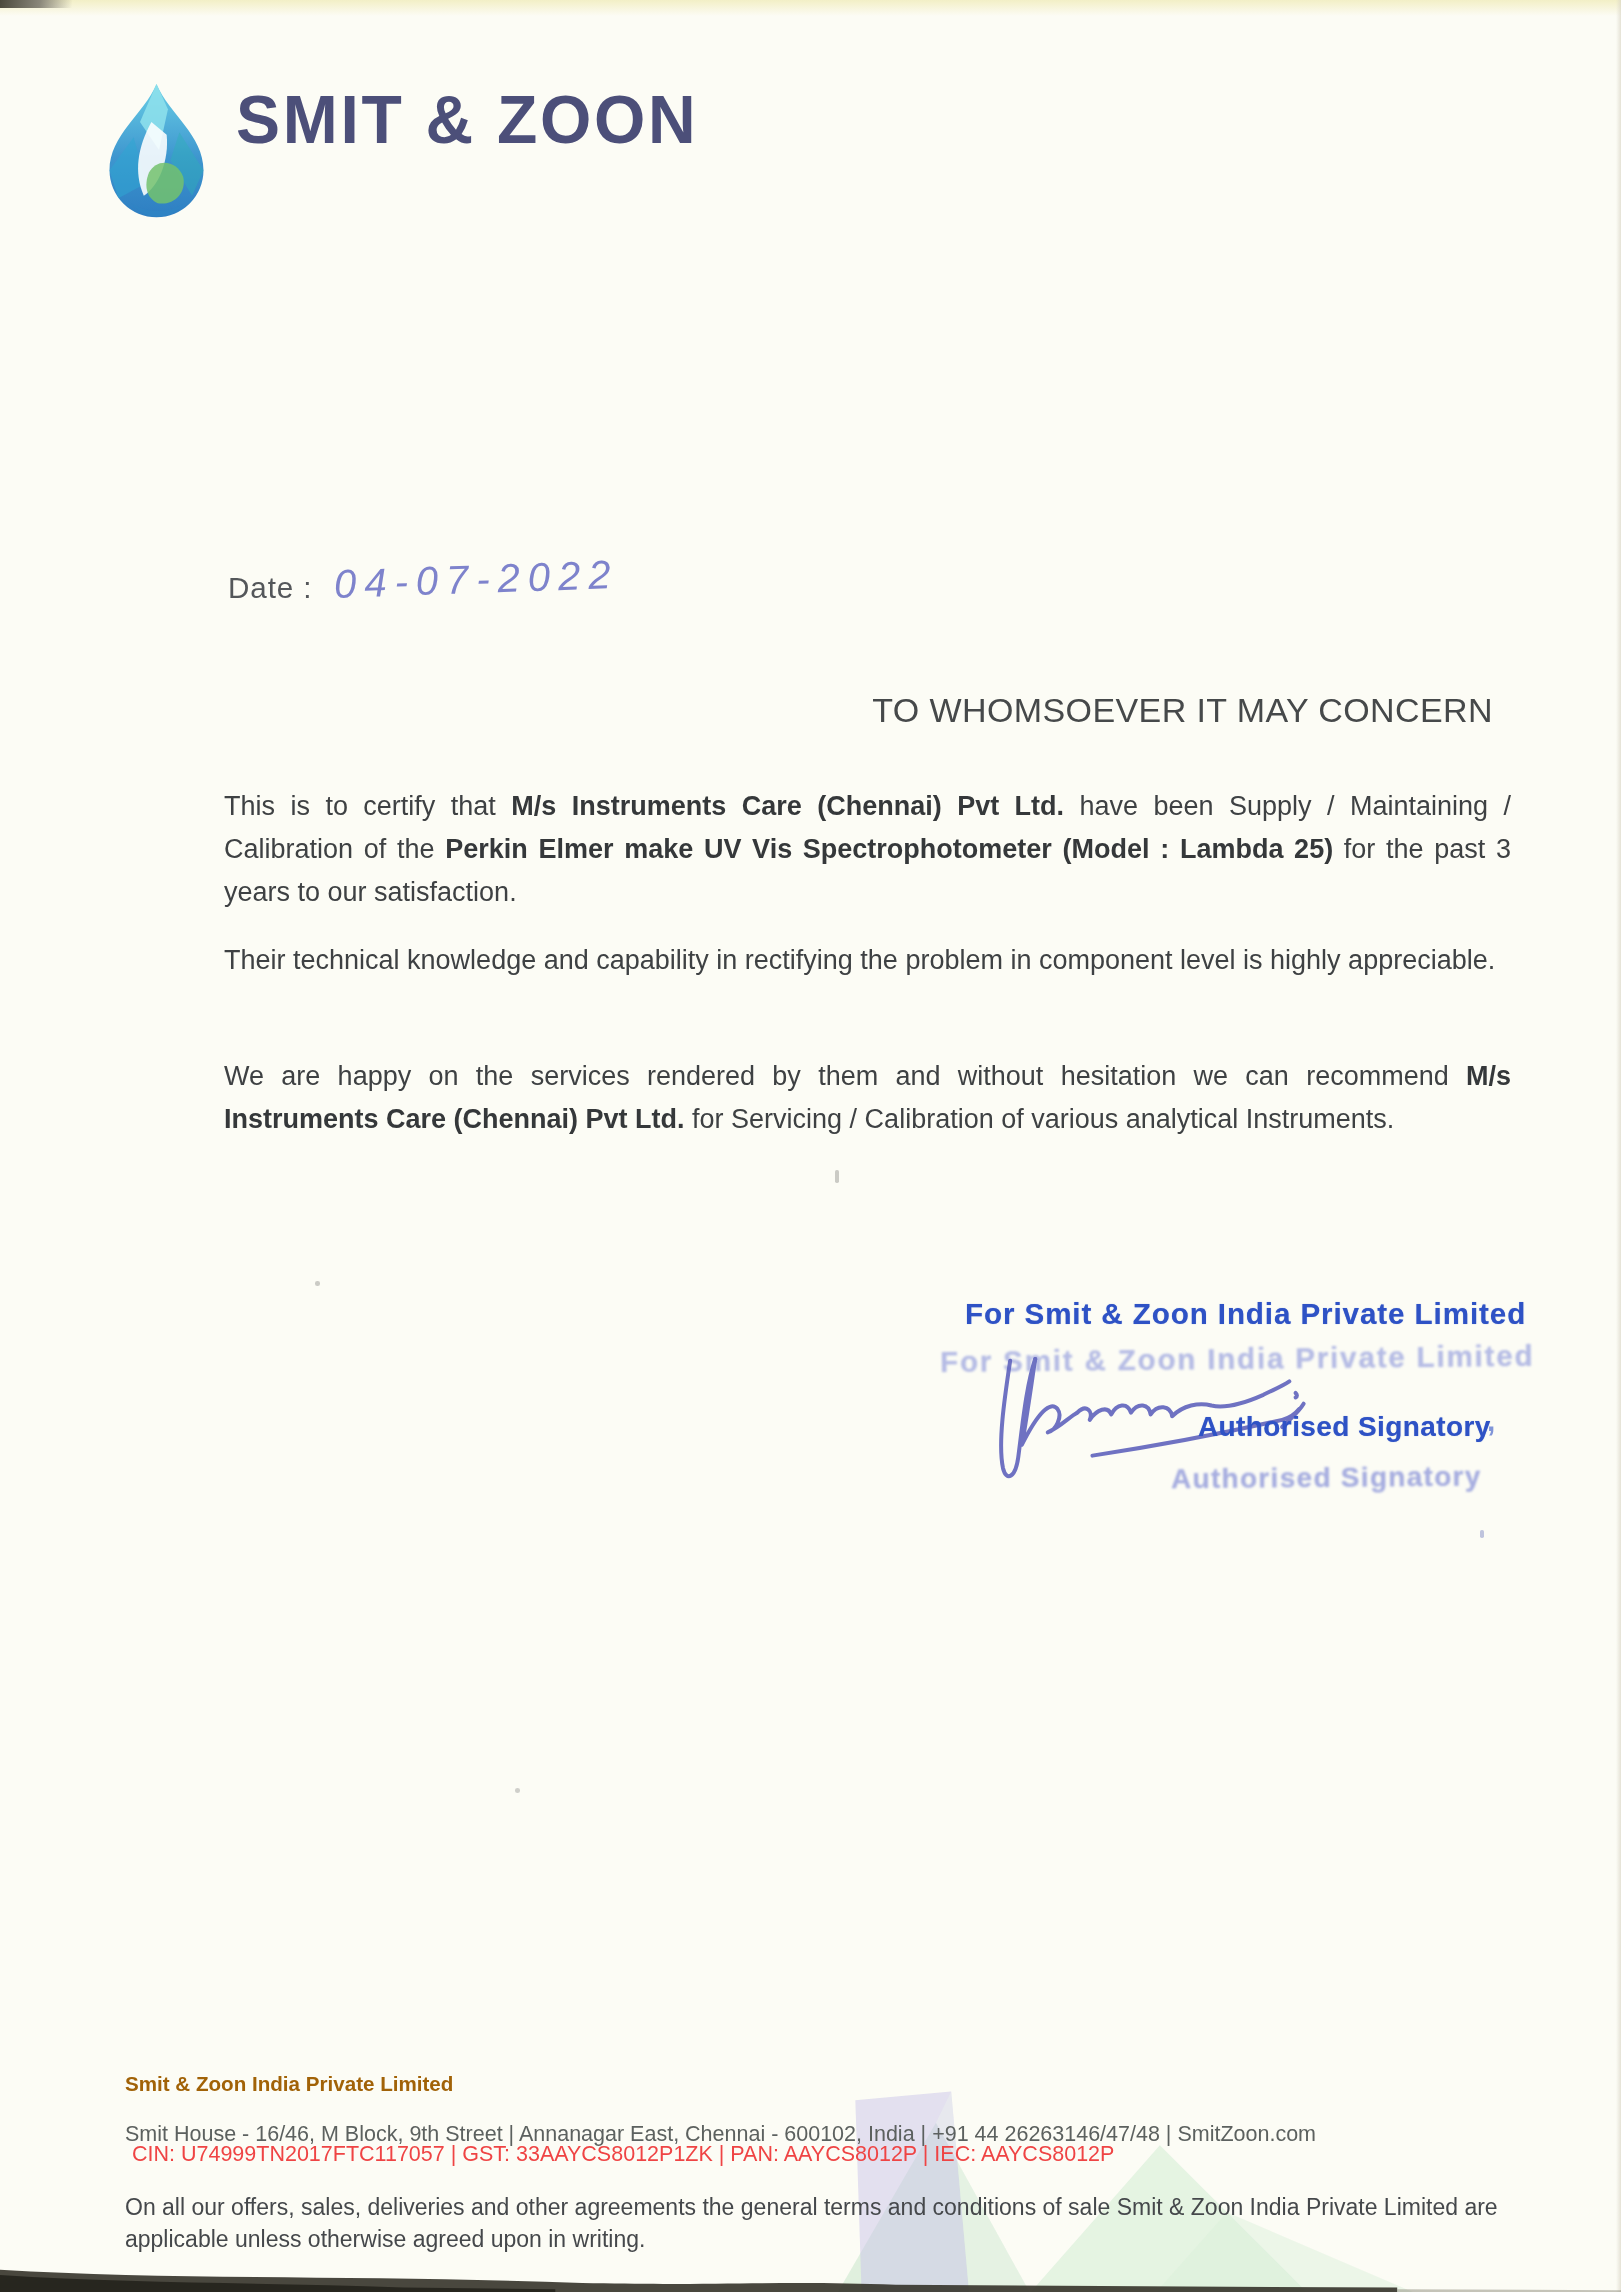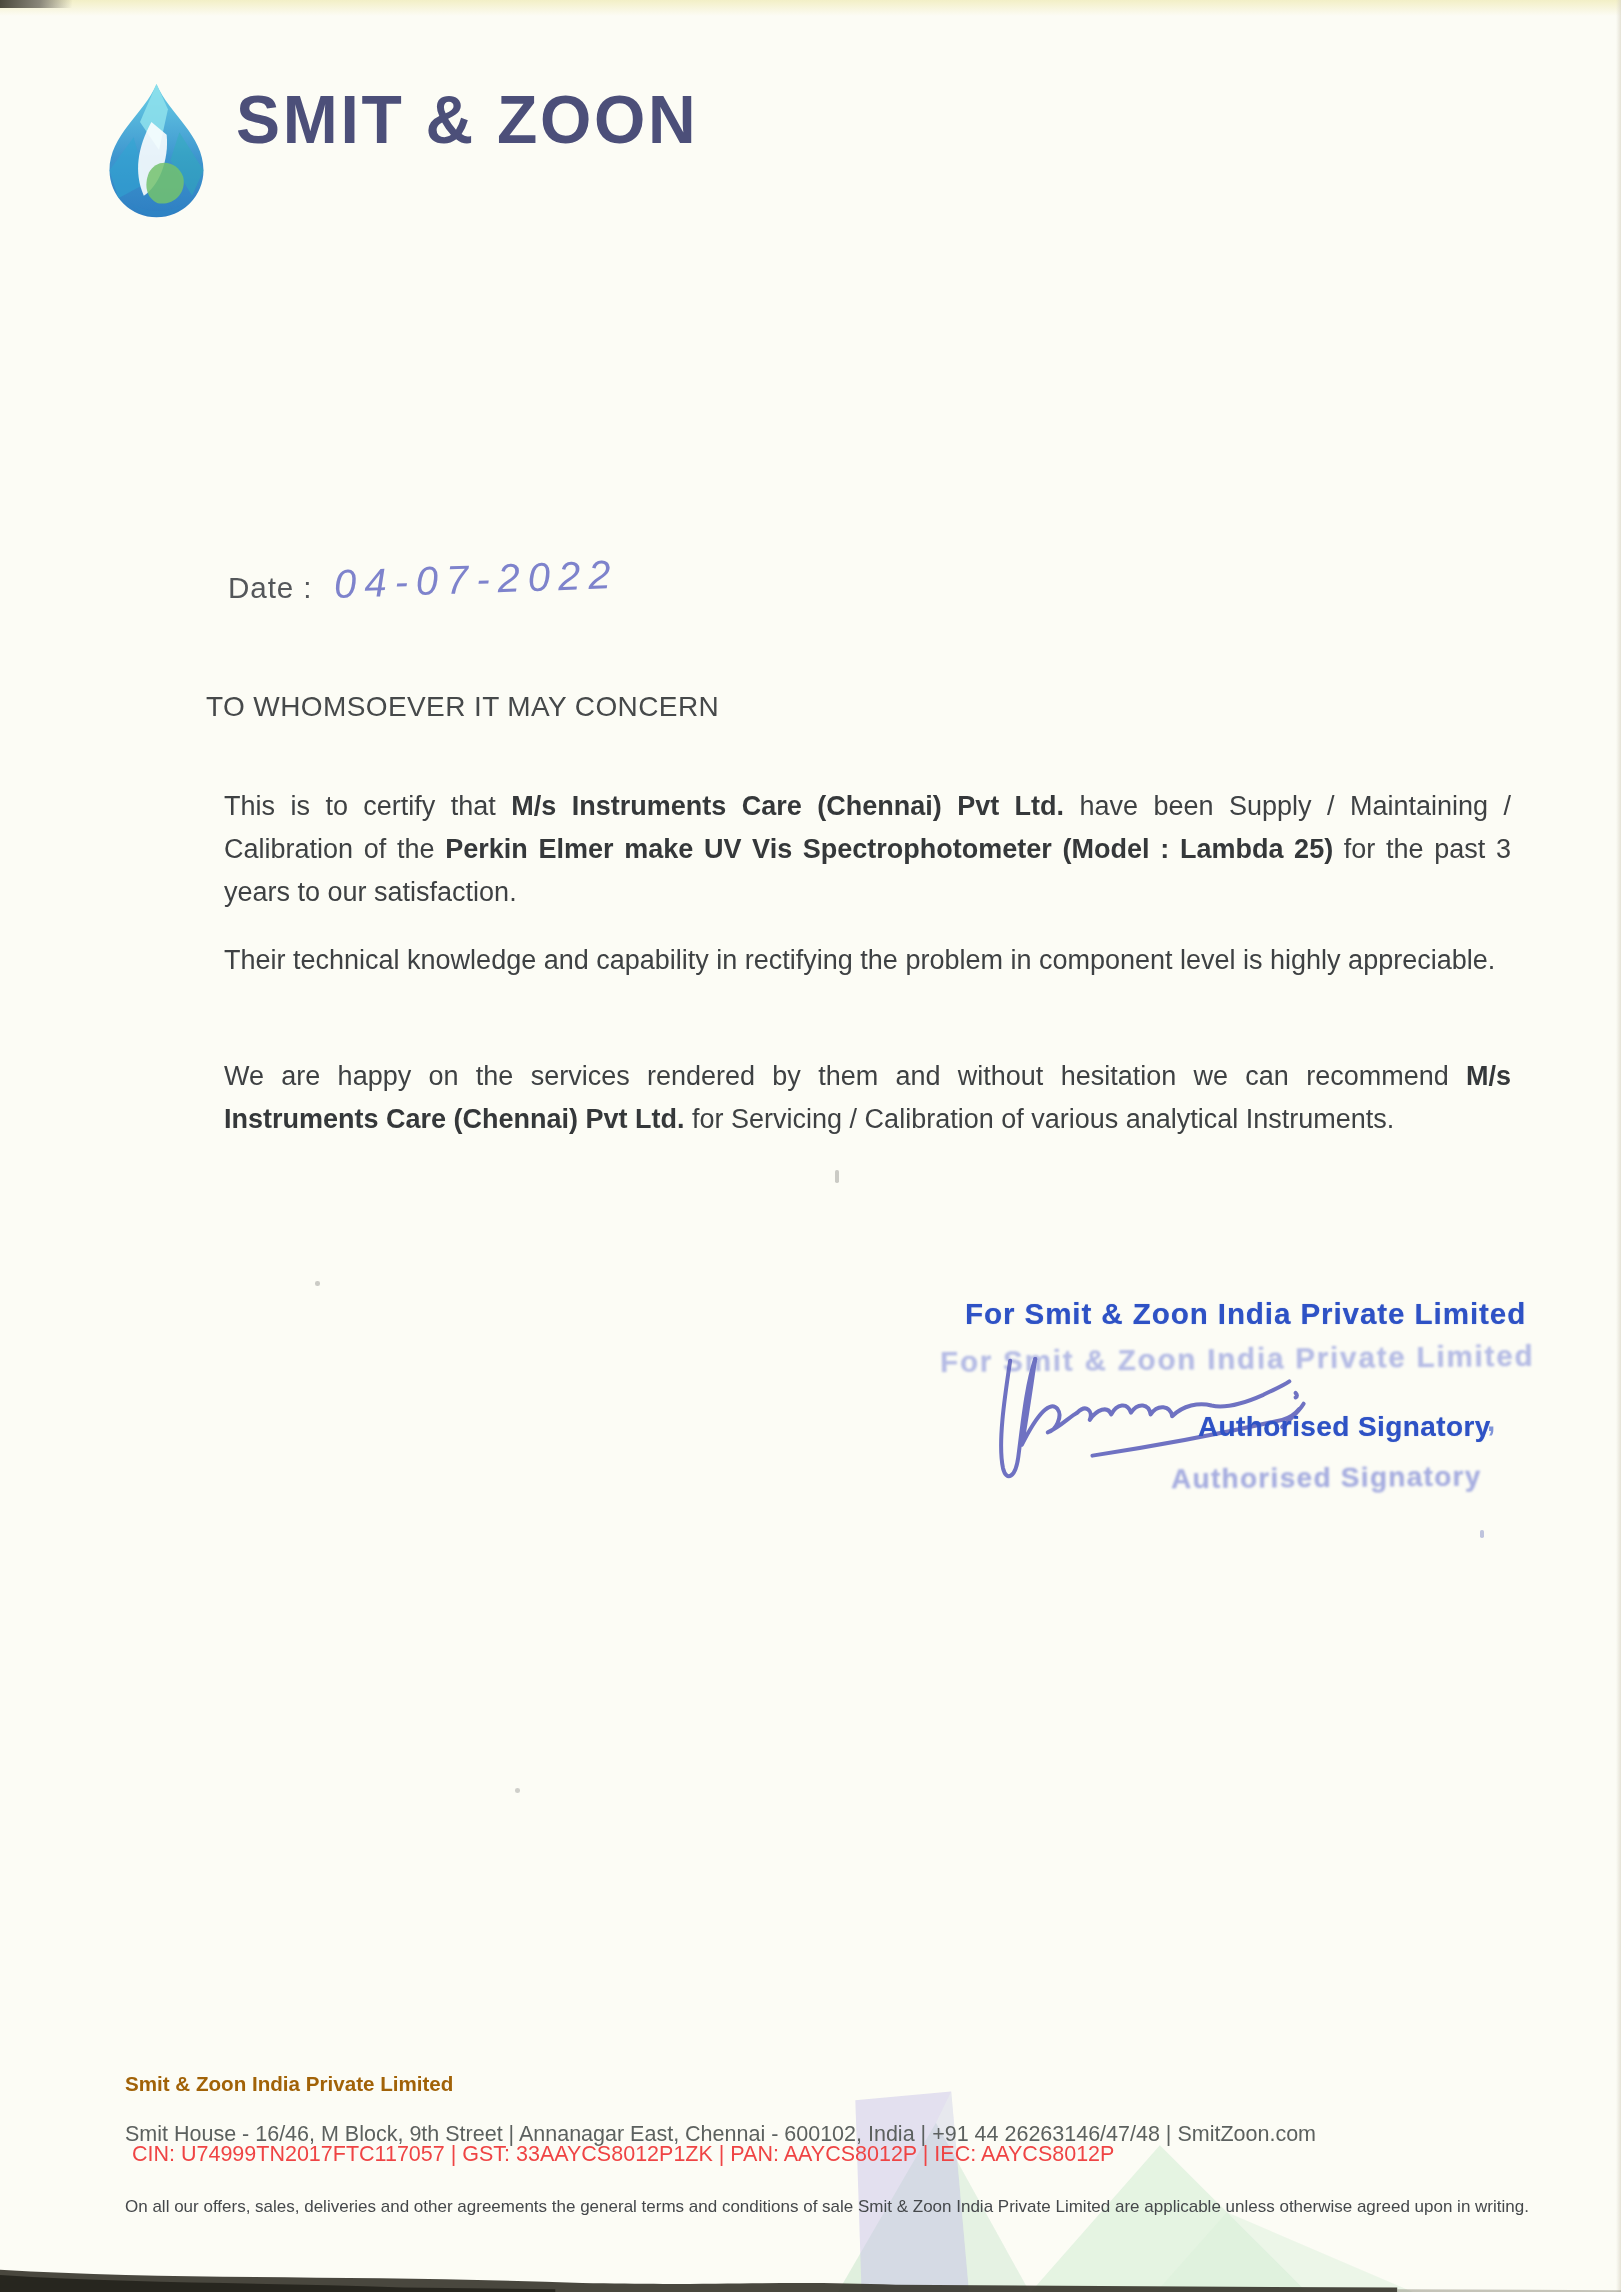--- a/index.html
+++ b/index.html
@@ -48,21 +48,21 @@
   .date-label{font-size:29.6px;color:#54575a;letter-spacing:0.9px;}
   .date-value{
     position:absolute;left:106px;top:-14.3px;
     font-style:italic;font-size:40px;letter-spacing:8px;
     color:#7e83cc;white-space:nowrap;
     transform:rotate(-2deg);
   }
   
   .title{
     position:absolute;left:206px;top:691px;width:1287px;
-    text-align:left;font-size:28px;color:#46494a;letter-spacing:0.4px;
+    text-align:right;font-size:34px;color:#46494a;letter-spacing:0.4px;
   }
   .para{
     position:absolute;left:206px;width:1287px;margin:18px;
     font-size:27px;line-height:43px;text-align:justify;color:#3e4143;
   }
   .para b{font-weight:700;color:#35383a;}
   .p1{top:767px;}
   .p2{top:921px;}
   .p3{top:1037px;}
   
@@ -80,21 +80,21 @@
   .stamp.signatory-2{
     left:1171px;top:1462px;font-size:28px;letter-spacing:1.3px;
     color:#6f7ad2;opacity:.6;filter:blur(0.9px);transform:rotate(-.5deg);
   }
   .stamp-comma{position:absolute;left:1487px;top:1404px;font-size:30px;font-weight:700;color:#2e52c5;opacity:.6;}
   svg.signature{position:absolute;left:985px;top:1325px;}
   
   .f-company{position:absolute;left:125px;top:2072px;font-size:20.6px;font-weight:700;color:#a16207;white-space:nowrap;}
   .f-address{position:absolute;left:125px;top:2106px;font-size:21.5px;color:#5c615f;white-space:nowrap;margin-top:16px;}
   .f-reg{position:absolute;left:132px;top:2142px;font-size:21.5px;color:#ef4444;white-space:nowrap;}
-  .f-terms{position:absolute;left:125px;top:2191px;width:1442px;font-size:17px;line-height:32px;color:#45484b;}
+  .f-terms{position:absolute;left:125px;top:2191px;width:1442px;font-size:23px;line-height:32px;color:#45484b;}
 </style>
 </head>
 <body>
 
 <div class="page">
 
   <svg class="watermark" width="1622" height="2293" viewBox="0 0 1811 2560">
     <polygon points="935,2560 1045,2370 1150,2560" fill="#bfe3c4" opacity="0.45"></polygon>
     <polygon points="955,2345 1062,2335 1082,2560 962,2560" fill="#c9c4ea" opacity="0.50"></polygon>
     <polygon points="1150,2560 1295,2395 1460,2560" fill="#cdeccf" opacity="0.50"></polygon>

